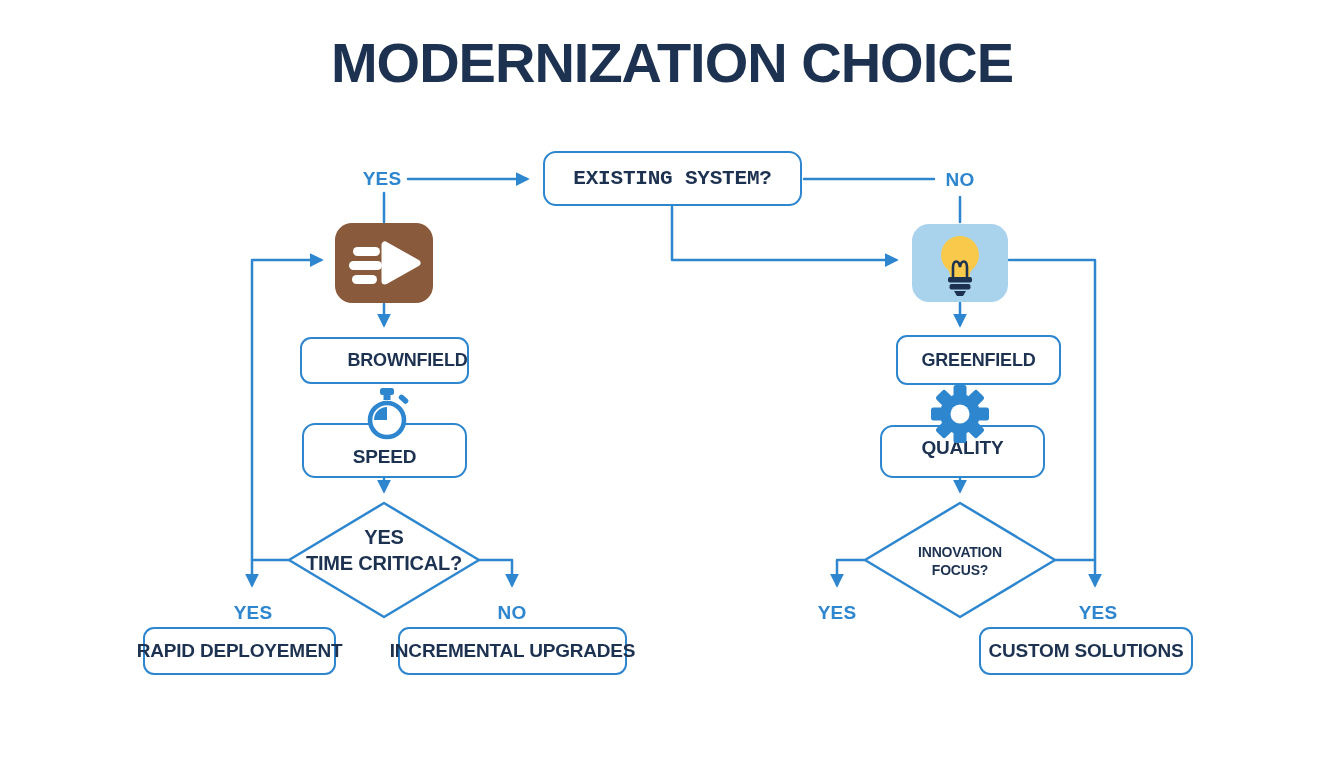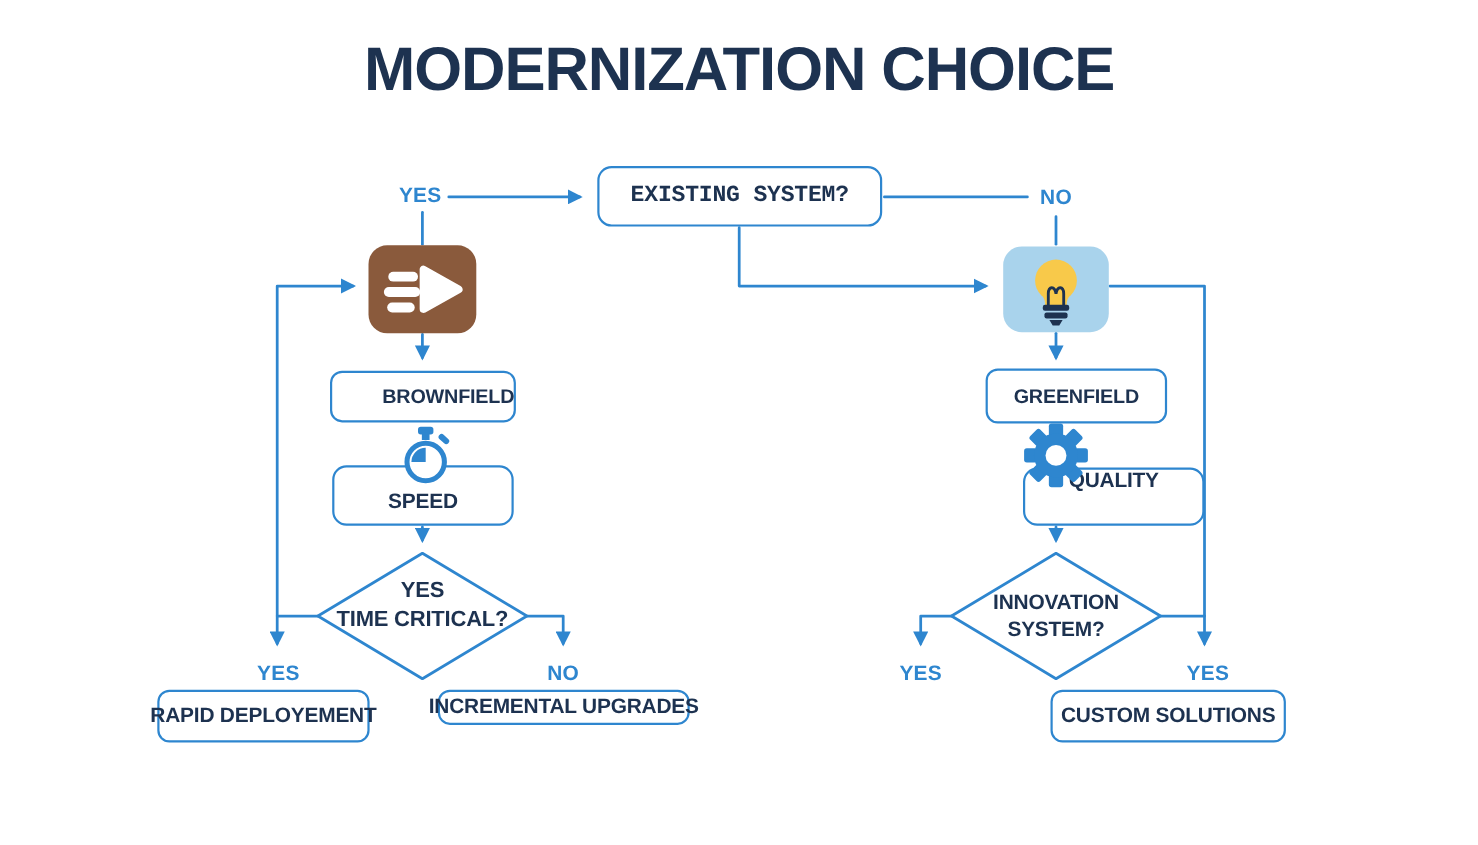--- a/index.html
+++ b/index.html
@@ -105,21 +105,21 @@
     <span>YES</span>
     <span>TIME CRITICAL?</span>
   </div>
 
   <div class="lbl" style="left:253px;top:613px;">YES</div>
   <div class="lbl" style="left:512px;top:613px;">NO</div>
 
   <div class="node" style="left:143px;top:627px;width:193px;height:48px;font-size:19px;">
     <span>RAPID DEPLOYEMENT</span>
   </div>
-  <div class="node" style="left:398px;top:627px;width:229px;height:32px;font-size:19px;">
+  <div class="node" style="left:398px;top:627px;width:229px;height:48px;font-size:19px;">
     <span>INCREMENTAL UPGRADES</span>
   </div>
 
   <div class="badge" style="left:912px;top:224px;width:96px;height:78px;background:#a9d3ec;border-radius:17px;">
     <svg width="96" height="78">
       <circle cx="48" cy="31" r="19" fill="#f8c94a"></circle>
       <path d="M33 36 C35 47 39 47 38 54 L58 54 C57 47 61 47 63 36 Z" fill="#f8c94a"></path>
       <path d="M41 54 L41 43 C41 35.5 47 36 48 43 C49 36 55 35.5 55 43 L55 54" fill="none" stroke="#1d3250" stroke-width="2.6" stroke-linecap="round"></path>
       <rect x="36" y="53" width="24" height="5.5" rx="2" fill="#1d3250"></rect>
       <rect x="37.5" y="60" width="21" height="5.5" rx="2" fill="#1d3250"></rect>
@@ -141,29 +141,29 @@
         <rect x="-6.5" y="-29" width="13" height="12" rx="2.5" transform="rotate(180)"></rect>
         <rect x="-6.5" y="-29" width="13" height="12" rx="2.5" transform="rotate(225)"></rect>
         <rect x="-6.5" y="-29" width="13" height="12" rx="2.5" transform="rotate(270)"></rect>
         <rect x="-6.5" y="-29" width="13" height="12" rx="2.5" transform="rotate(315)"></rect>
         <circle r="20"></circle>
       </g>
       <circle r="9.5" fill="#ffffff"></circle>
     </svg>
   </div>
 
-  <div class="node" style="left:930px;top:425px;width:165px;height:53px;font-size:19px;border-radius:13px;align-items:flex-start;padding-bottom:8px;">
+  <div class="node" style="left:880px;top:425px;width:165px;height:53px;font-size:19px;border-radius:13px;align-items:center;padding-bottom:8px;">
     <span>QUALITY</span>
   </div>
 
-  <div class="dtext" style="left:960px;top:561px;font-size:19px;">
+  <div class="dtext" style="left:960px;top:561px;font-size:14px;">
     <span>INNOVATION</span>
-    <span>SYSTEM?</span>
+    <span>FOCUS?</span>
   </div>
 
   <div class="lbl" style="left:837px;top:613px;">YES</div>
   <div class="lbl" style="left:1098px;top:613px;">YES</div>
 
-  <div class="node" style="left:955px;top:627px;width:214px;height:48px;font-size:19px;">
+  <div class="node" style="left:979px;top:627px;width:214px;height:48px;font-size:19px;">
     <span>CUSTOM SOLUTIONS</span>
   </div>
 
 </div>
 
 </body></html>

